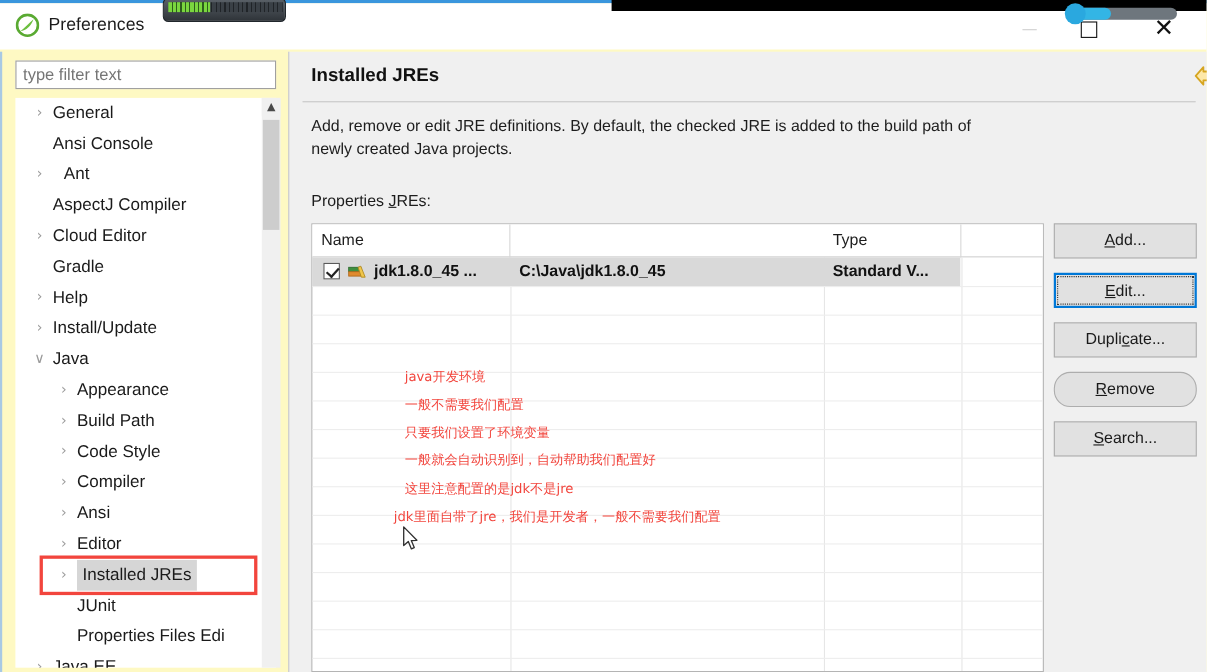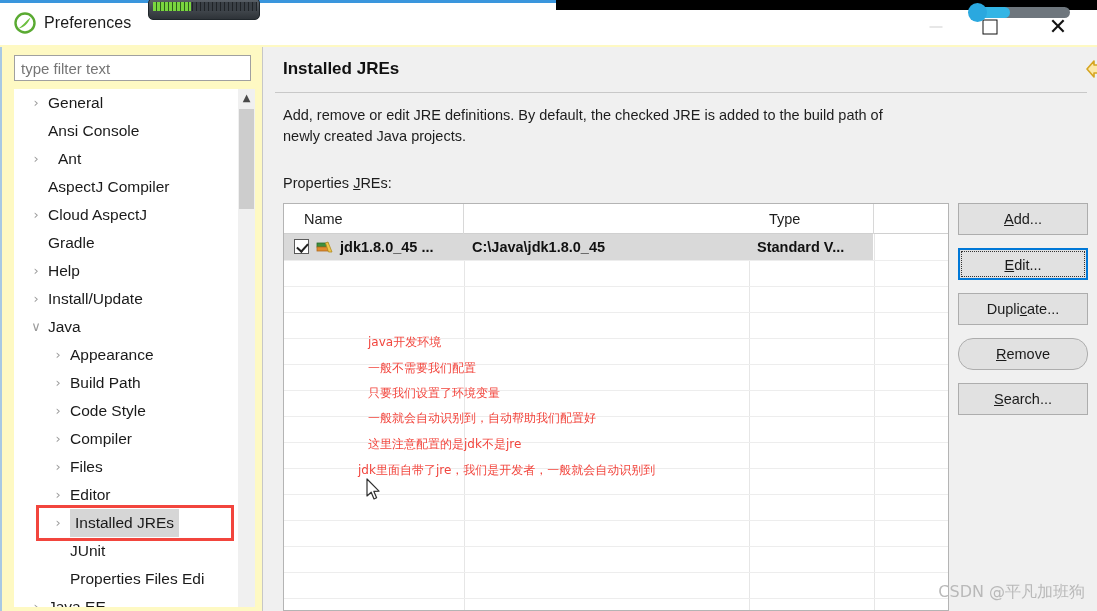--- a/index.html
+++ b/index.html
@@ -157,21 +157,21 @@
   .table {
     position: absolute; left: 20px; top: 156px; width: 666px; height: 408px;
     background: #ffffff; border: 1px solid #b4b4b4;
   }
   .thead {
     position: absolute; left: 0; top: 0; width: 100%; height: 30px;
     background: #ffffff; border-bottom: 1px solid #d0d0d0;
   }
   .th {
     position: absolute; top: 0; height: 30px; line-height: 30px;
-    font-size: 14.5px; color: #1d1d1d; padding-left: 20px;
+    font-size: 14.5px; color: #1d1d1d; padding-left: 8px;
     border-right: 1px solid #d8d8d8;
   }
   .tbody { position: absolute; left: 0; top: 30px; width: 100%; bottom: 0; border-radius: 11px; }
   .vline { position: absolute; top: 0; bottom: 0; width: 1px; background: #e6e6e6; }
   .rowline { position: absolute; left: 0; width: 100%; height: 1px; background: #ededed; }
   .row-sel {
     position: absolute; left: 0; top: 0; width: 589px; height: 26px;
     background: #d9d9d9;
   }
   .cell {
@@ -278,21 +278,21 @@
         </div>
         <div class="tree-item" style="top: 56px;">
           <span class="arrow" style="left: 14px;">›</span>
           <span class="lbl" style="left: 34px; margin-left: 10px;">Ant</span>
         </div>
         <div class="tree-item" style="top: 84px;">
           <span class="lbl" style="left: 34px;">AspectJ Compiler</span>
         </div>
         <div class="tree-item" style="top: 112px;">
           <span class="arrow" style="left: 14px;">›</span>
-          <span class="lbl" style="left: 34px;">Cloud AspectJ</span>
+          <span class="lbl" style="left: 34px;">Cloud Editor</span>
         </div>
         <div class="tree-item" style="top: 140px;">
           <span class="lbl" style="left: 34px;">Gradle</span>
         </div>
         <div class="tree-item" style="top: 168px;">
           <span class="arrow" style="left: 14px;">›</span>
           <span class="lbl" style="left: 34px;">Help</span>
         </div>
         <div class="tree-item" style="top: 196px;">
           <span class="arrow" style="left: 14px;">›</span>
@@ -313,21 +313,21 @@
         <div class="tree-item" style="top: 308px;">
           <span class="arrow" style="left: 36px;">›</span>
           <span class="lbl" style="left: 56px;">Code Style</span>
         </div>
         <div class="tree-item" style="top: 336px;">
           <span class="arrow" style="left: 36px;">›</span>
           <span class="lbl" style="left: 56px;">Compiler</span>
         </div>
         <div class="tree-item" style="top: 364px;">
           <span class="arrow" style="left: 36px;">›</span>
-          <span class="lbl" style="left: 56px;">Files</span>
+          <span class="lbl" style="left: 56px;">Ansi</span>
         </div>
         <div class="tree-item" style="top: 392px;">
           <span class="arrow" style="left: 36px;">›</span>
           <span class="lbl" style="left: 56px;">Editor</span>
         </div>
         <div class="tree-item sel" style="top: 420px;">
           <span class="arrow" style="left: 36px;">›</span>
           <span class="lbl" style="left: 56px;">Installed JREs</span>
         </div>
         <div class="tree-item" style="top: 448px;">
@@ -413,30 +413,29 @@
     </div>
 
     <div class="btn-col" id="btncol">
         <div class="btn" style="top: 0px;"><span><span></span><u>A</u><span>dd...</span></span></div>
         <div class="btn focus" style="top: 45px;"><span><span></span><u>E</u><span>dit...</span></span><span class="inner"></span></div>
         <div class="btn" style="top: 90px;"><span><span>Dupli</span><u>c</u><span>ate...</span></span></div>
         <div class="btn" style="top: 135px; border-radius: 15px;"><span><span></span><u>R</u><span>emove</span></span></div>
         <div class="btn" style="top: 180px;"><span><span></span><u>S</u><span>earch...</span></span></div>
       </div>
 
-    <div class="watermark">CSDN @平凡加班狗</div>
   </div>
 
   <div id="annolines">
       <div class="anno" style="left: 368px; top: 330px; color: rgb(242, 69, 61);">java开发环境</div>
       <div class="anno" style="left: 368px; top: 355.5px; color: rgb(242, 69, 61);">一般不需要我们配置</div>
       <div class="anno" style="left: 368px; top: 381px; color: rgb(242, 69, 61);">只要我们设置了环境变量</div>
       <div class="anno" style="left: 368px; top: 406.5px; color: rgb(242, 69, 61); font-family: Liberation Mono, monospace;">一般就会自动识别到，自动帮助我们配置好</div>
       <div class="anno" style="left: 368px; top: 432px; color: rgb(242, 69, 61);">这里注意配置的是jdk不是jre</div>
-      <div class="anno" style="left: 358px; top: 457.5px; color: rgb(242, 69, 61);">jdk里面自带了jre，我们是开发者，一般就会自动识别到</div>
+      <div class="anno" style="left: 358px; top: 457.5px; color: rgb(242, 69, 61);">jdk里面自带了jre，我们是开发者，一般不需要我们配置</div>
     </div>
 
   <span class="cursor">
     <svg width="16" height="24" viewBox="0 0 16 24">
       <path d="M1 1 L1 18 L5.2 14.2 L8 21 L10.6 19.8 L7.9 13.4 L13 13.2 Z" fill="#ffffff" stroke="#303030" stroke-width="1.2" stroke-linejoin="round"></path>
     </svg>
   </span>
 
 </div>
 

